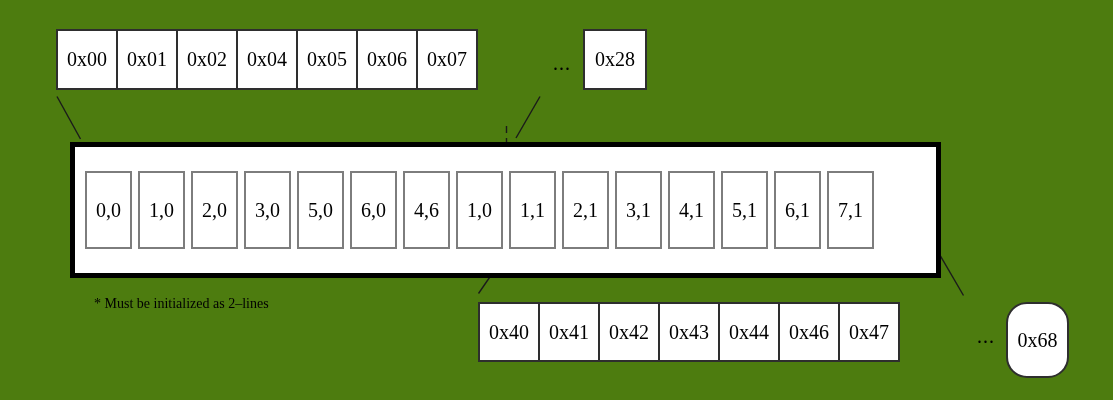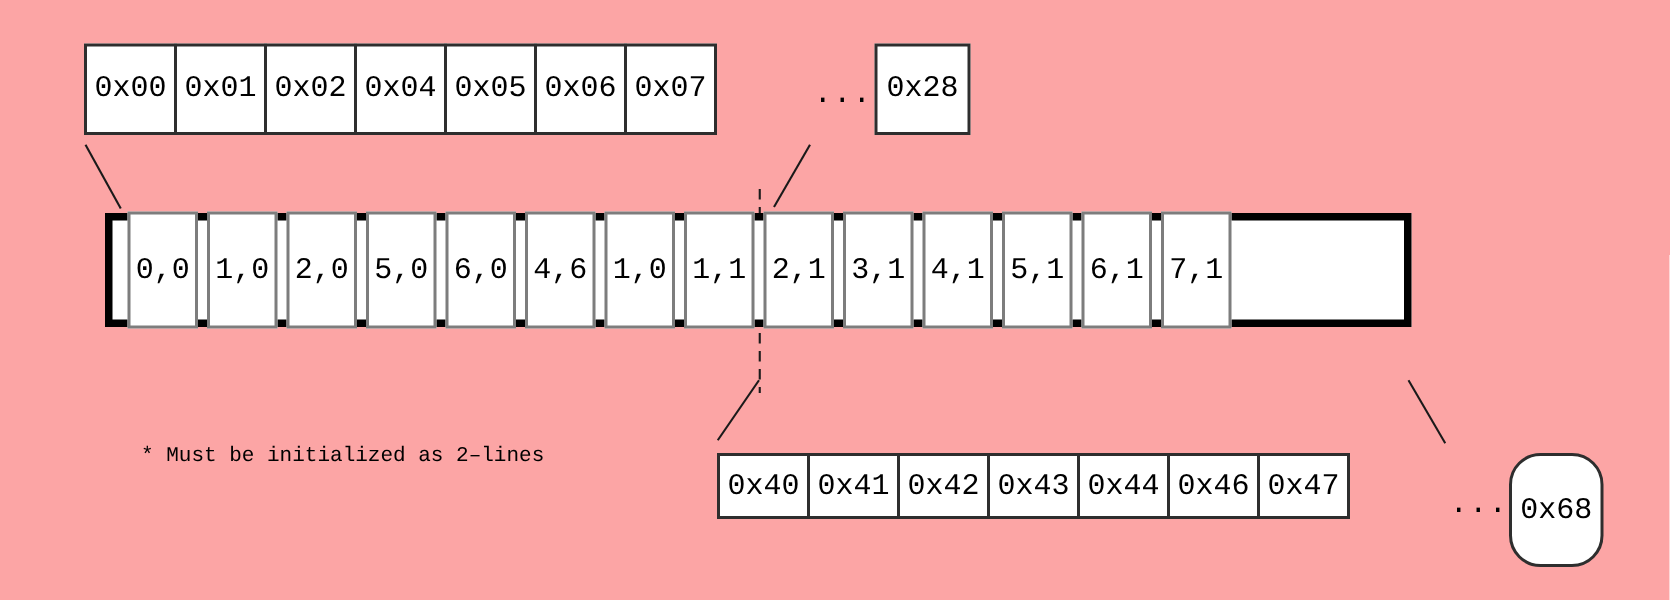--- a/index.html
+++ b/index.html
@@ -1,22 +1,22 @@
 <!DOCTYPE html>
 <html><head>
 <meta charset="utf-8">
 <style>
   * { margin: 0; padding: 0; }
   html, body { background: #ffffff; }
   .canvas {
     position: relative;
     width: 1113px;
     height: 400px;
-    background: #fca5a5;
-    font-family: Liberation Mono, monospace;
+    background: #4d7c0f;
+    font-family: Liberation Serif, serif;
     color: #000;
     overflow: hidden;
   }
   .connectors {
     position: absolute;
     left: 0; top: 0;
     width: 1113px; height: 400px;
     pointer-events: none;
   }
   .cell {
@@ -34,21 +34,21 @@
     display: flex;
   }
   .addr-row .cell {
     width: 62px;
     border: 2px solid #2e2e2e;
   }
   .addr-row .cell + .cell { margin-left: -2px; }
   .top-row { left: 56px; top: 29px; }
   .top-row .cell { height: 61px; }
   .bottom-row { left: 478px; top: 302px; }
-  .bottom-row .cell { height: 44px; }
+  .bottom-row .cell { height: 60px; }
   .standalone {
     position: absolute;
     box-sizing: border-box;
     border: 2px solid #2e2e2e;
   }
   .standalone.top28 { left: 583px; top: 29px; width: 64px; height: 61px; }
   .standalone.bot68 { left: 1006px; top: 302px; width: 63px; height: 76px; border-radius: 21px; }
   .ellipsis {
     position: absolute;
     display: flex;
@@ -56,21 +56,21 @@
     justify-content: center;
     font-size: 20px;
     letter-spacing: 1px;
     color: #000;
   }
   .ellipsis.top-ell { left: 547px; top: 33px; width: 30px; height: 61px; }
   .ellipsis.bot-ell { left: 970px; top: 306px; width: 32px; height: 60px; }
   .lcd-frame {
     position: absolute;
     left: 70px; top: 142px;
-    width: 871px; height: 76px;
+    width: 871px; height: 136px;
     box-sizing: border-box;
     border: 5px solid #000000;
     background: #ffffff;
     display: flex;
     align-items: center;
     gap: 6px;
     padding-left: 10px;
   }
   .lcd-frame .cell {
     width: 47px;
@@ -108,20 +108,21 @@
     <div class="cell">0x06</div>
     <div class="cell">0x07</div>
   </div>
   <div class="ellipsis top-ell">...</div>
   <div class="cell standalone top28">0x28</div>
 
   <div class="lcd-frame">
     <div class="cell">0,0</div>
     <div class="cell">1,0</div>
     <div class="cell">2,0</div>
+    <div class="cell">3,0</div>
     <div class="cell">5,0</div>
     <div class="cell">6,0</div>
     <div class="cell">4,6</div>
     <div class="cell">1,0</div>
     <div class="cell">1,1</div>
     <div class="cell">2,1</div>
     <div class="cell">3,1</div>
     <div class="cell">4,1</div>
     <div class="cell">5,1</div>
     <div class="cell">6,1</div>

